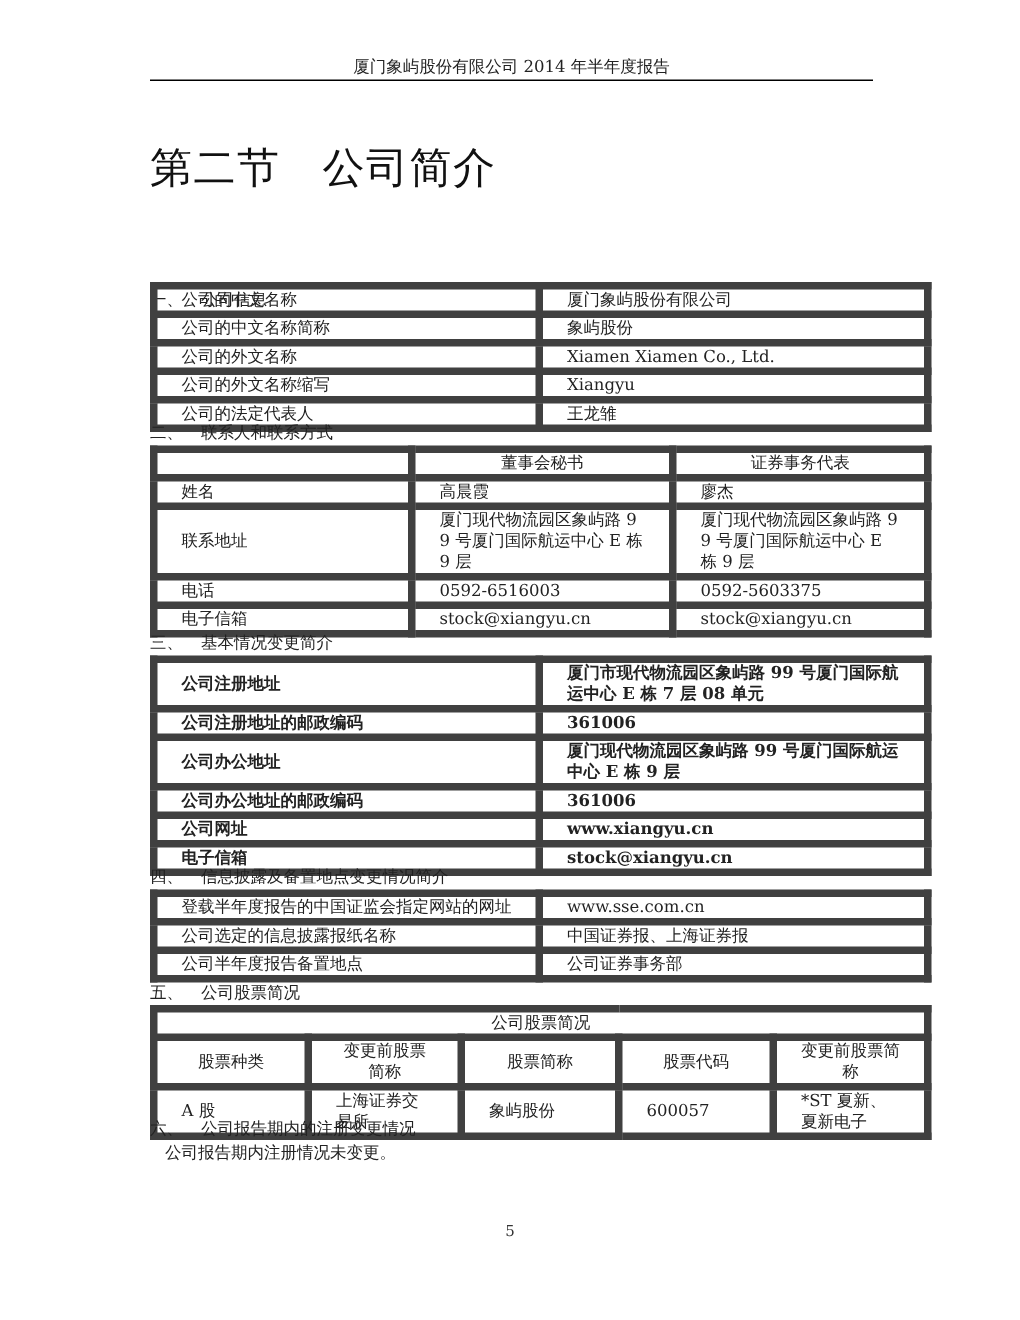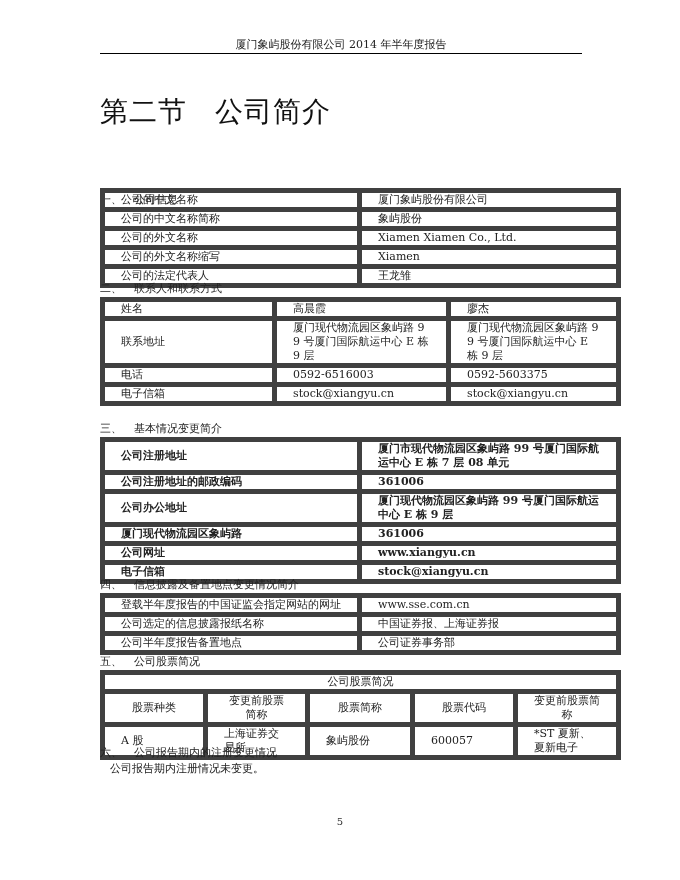--- a/index.html
+++ b/index.html
@@ -71,39 +71,44 @@
   <tr>
         <td>公司的中文名称简称</td>
         <td>象屿股份</td>
       </tr>
   <tr>
         <td>公司的外文名称</td>
         <td>Xiamen Xiamen Co., Ltd.</td>
       </tr>
   <tr>
         <td>公司的外文名称缩写</td>
-        <td>Xiamen</td>
+        <td>Xiangyu</td>
       </tr>
   <tr>
         <td>公司的法定代表人</td>
         <td>王龙雏</td>
       </tr>
 </tbody>
   </table>
 
 <div class="sec-heading" style="top:282px;">
   <span class="num">二、</span><span>联系人和联系方式</span>
 </div>
 <table class="doc" style="top:297px;">
   <colgroup>
       <col style="width:172px">
       <col style="width:174px">
       <col style="width:170px">
     </colgroup>
   <tbody>
+      <tr>
+    <td></td>
+    <td class="center">董事会秘书</td>
+    <td class="center">证券事务代表</td>
+  </tr>
   <tr>
     <td>姓名</td>
     <td>高晨霞</td>
     <td>廖杰</td>
   </tr>
   <tr>
     <td>联系地址</td>
     <td>厦门现代物流园区象屿路 99 号厦门国际航运中心 E 栋 9 层</td>
     <td>厦门现代物流园区象屿路 99 号厦门国际航运中心 E 栋 9 层</td>
   </tr>
@@ -135,21 +140,21 @@
       </tr>
   <tr>
         <td>公司注册地址的邮政编码</td>
         <td>361006</td>
       </tr>
   <tr>
         <td>公司办公地址</td>
         <td>厦门现代物流园区象屿路 99 号厦门国际航运中心 E 栋 9 层</td>
       </tr>
   <tr>
-        <td>厦门现代物流园区象屿路</td>
+        <td>公司办公地址的邮政编码</td>
         <td>361006</td>
       </tr>
   <tr>
         <td>公司网址</td>
         <td>www.xiangyu.cn</td>
       </tr>
   <tr>
         <td>电子信箱</td>
         <td>stock@xiangyu.cn</td>
       </tr>

